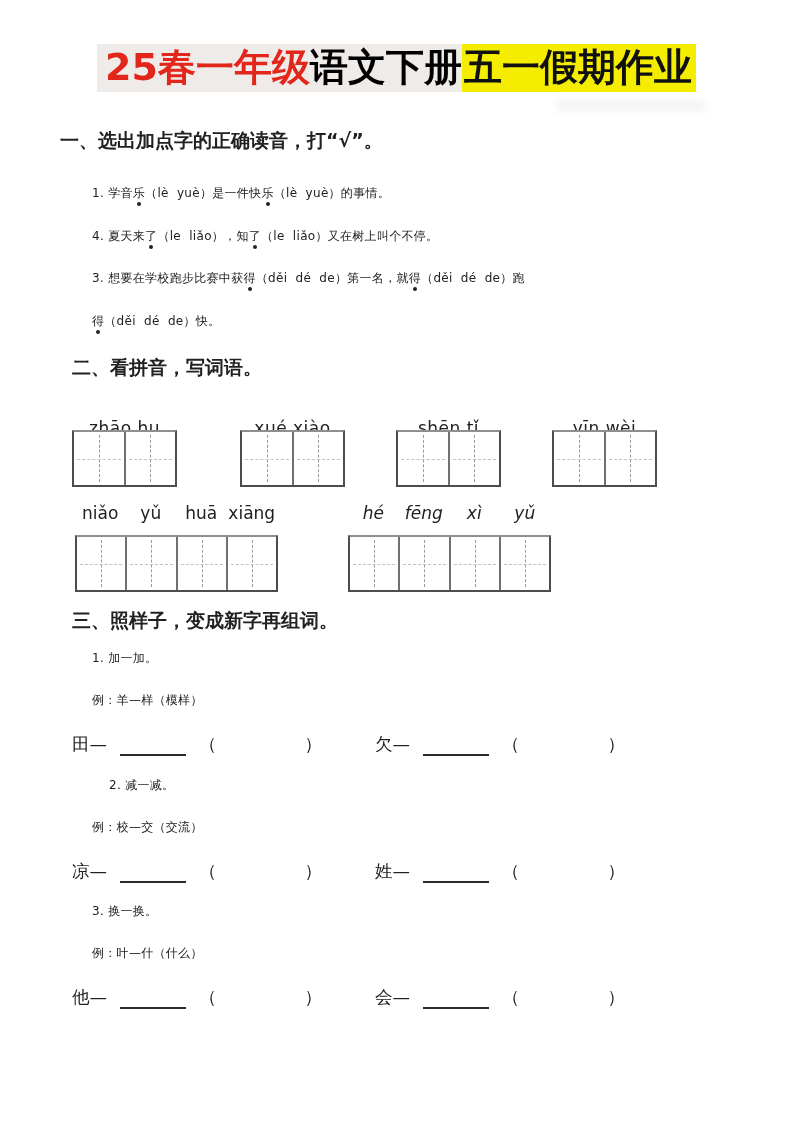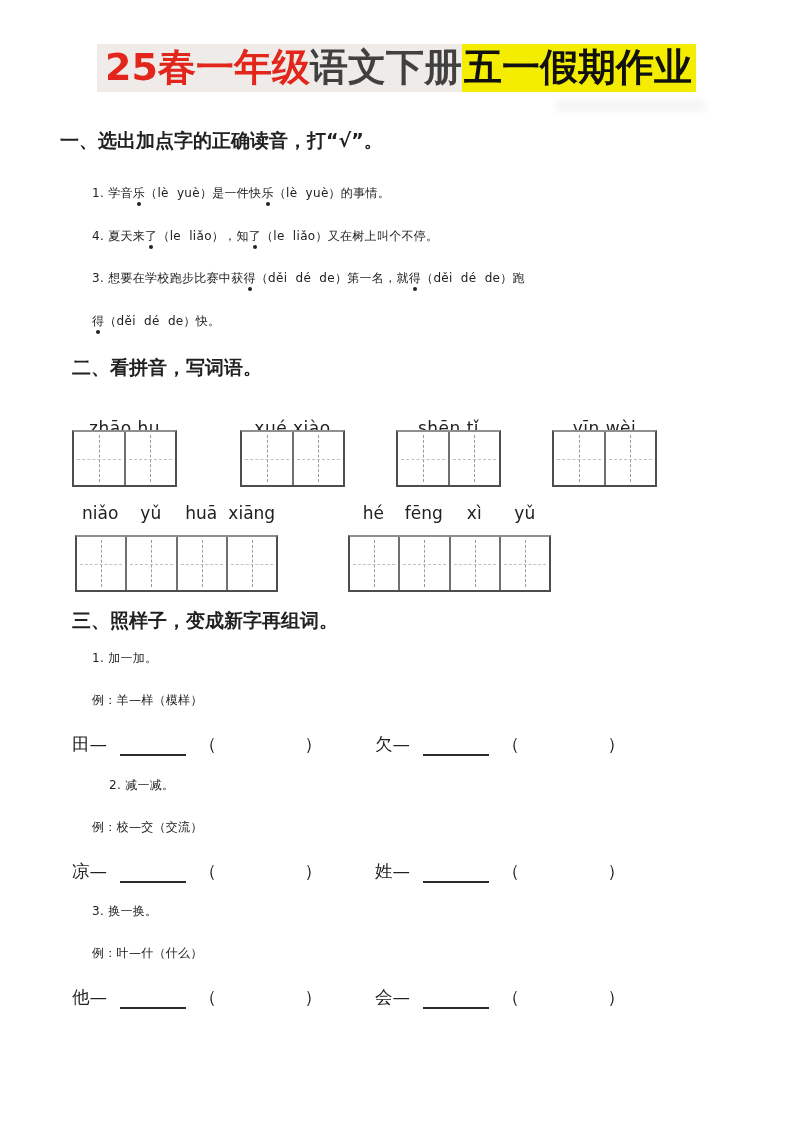--- a/index.html
+++ b/index.html
@@ -14,21 +14,21 @@
   .abs{position:absolute;}
   
   .title-wrap{
     top:42px;left:0;width:100%;
     text-align:center;
     font-size:38px;font-weight:bold;
     line-height:50px;white-space:nowrap;
   }
   .title-gray{background:#efebe8;padding:1px 0 3px 8px;}
   .t-red{color:#e3261b;}
-  .t-maroon{color:#404040;}
+  .t-maroon{color:#000000;}
   .title-yellow{background:#f5ed00;color:#101010;padding:1px 4px 3px 2px;}
   .title-artifact{
     top:99px;left:556px;width:150px;height:13px;
     background:#c9c9c9;opacity:.18;filter:blur(3px);border-radius:4px;
   }
   
   .h2{font-size:19px;font-weight:bold;white-space:pre-wrap;}
   .body-text{font-size:12px;white-space:pre-wrap;letter-spacing:.3px;margin-left:20px;}
   .u-dot{position:relative;}
   .u-dot::after{
@@ -102,21 +102,21 @@
     <div class="tzg-cell"></div>
     <div class="tzg-cell"></div>
   </div>
 
   <div class="abs py-flex" style="left:75px;top:503px;width:203px;">
     <span class="py-syl">niǎo</span>
     <span class="py-syl">yǔ</span>
     <span class="py-syl">huā</span>
     <span class="py-syl">xiāng</span>
   </div>
-  <div class="abs py-flex" style="left:348px;top:503px;width:203px;">
+  <div class="abs py-flex" style="left:348px;top:503px;width:203px;font-style:italic;">
     <span class="py-syl">hé</span>
     <span class="py-syl">fēng</span>
     <span class="py-syl">xì</span>
     <span class="py-syl">yǔ</span>
   </div>
 
   <div class="abs tzg g4" style="left:75px;top:535px;">
     <div class="tzg-cell"></div>
     <div class="tzg-cell"></div>
     <div class="tzg-cell"></div>

